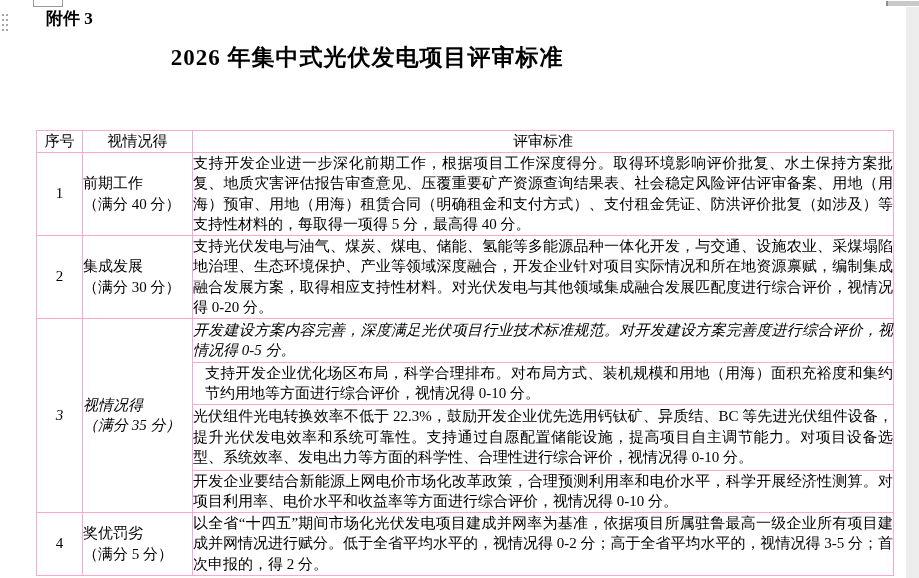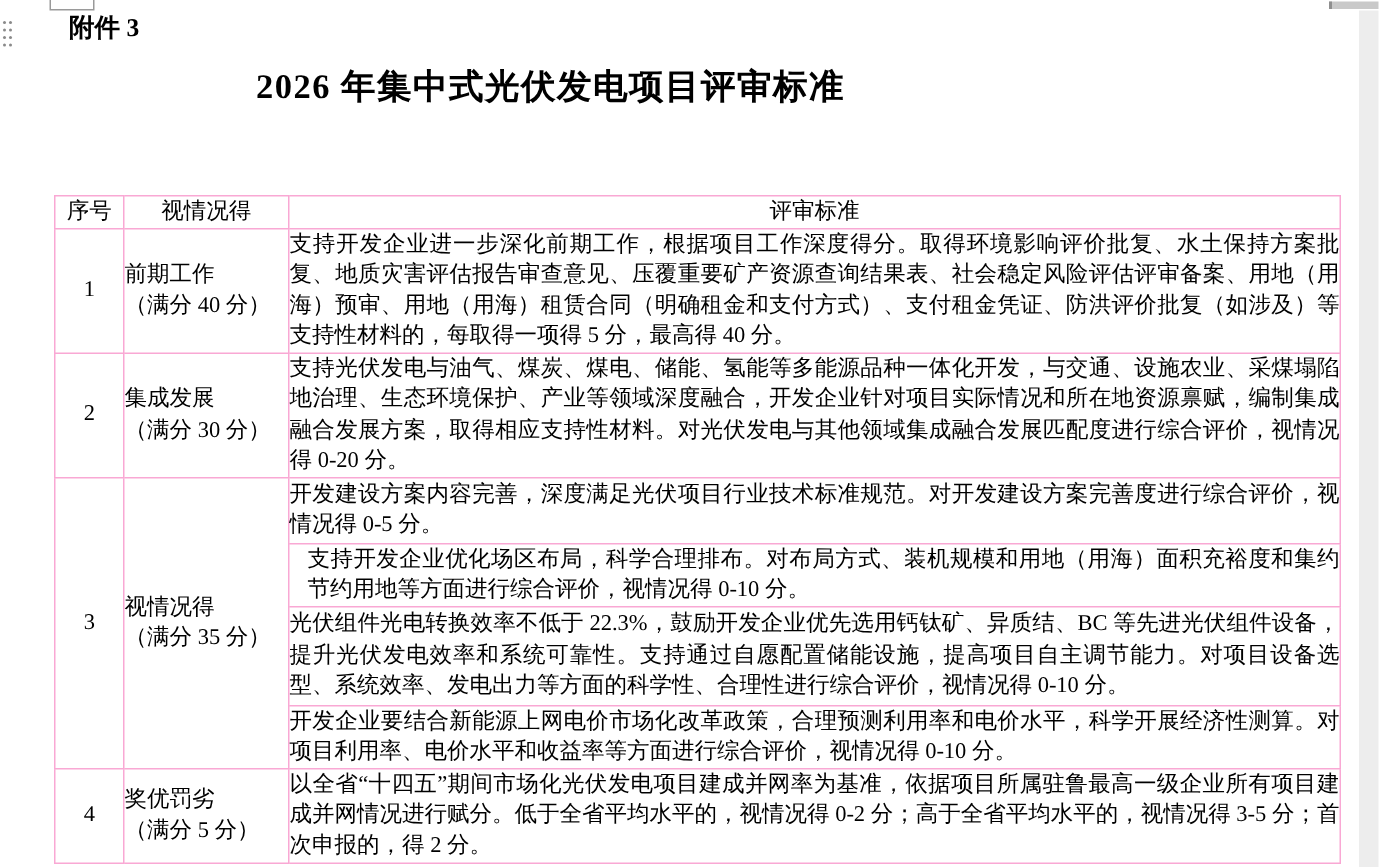--- a/index.html
+++ b/index.html
@@ -62,21 +62,21 @@
   th { height: 18px; text-align: center; }
   td.no   { text-align: center; }
   td.cat  { }
   td.cri  {
     text-align: justify;
     text-justify: inter-character;
     padding: 1px 5px 1px 6px;
   }
   tr.h-r1 td { height: 82px; margin-top: 11px; }
   tr.h-r2 td { height: 80px; }
-  tr.h-s1 td { height: 43px; }
+  tr.h-s1 td { height: 43px; font-style: italic; }
   tr.h-s2 td { height: 41px; padding-left: 12px; }
   tr.h-s3 td { height: 65px; }
   tr.h-s4 td { height: 40px; }
   tr.h-r4 td { height: 62px; }
 </style>
 </head>
 <body>
 
 <div class="page-tab"></div>
 <div class="table-handle">

